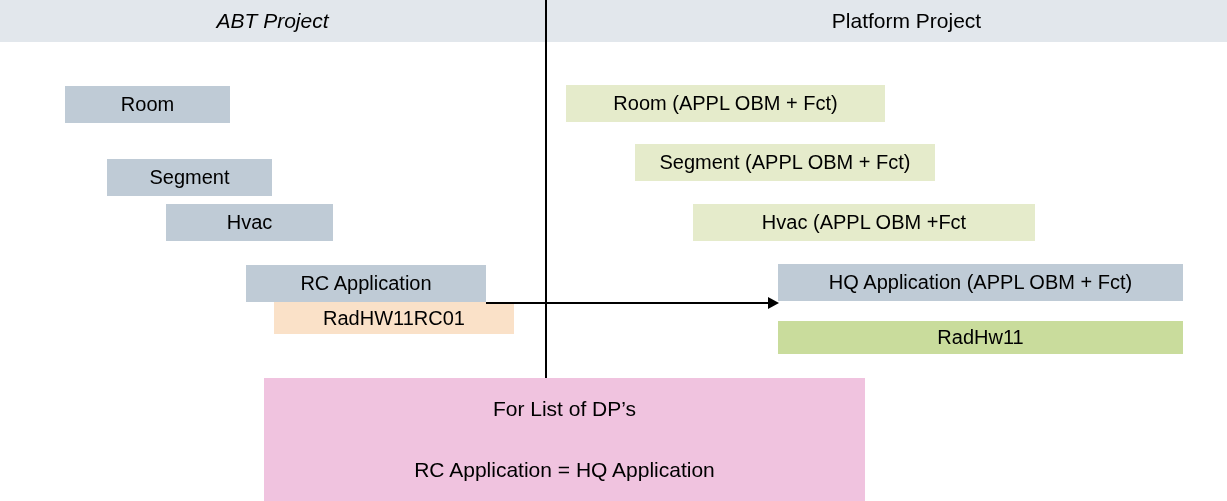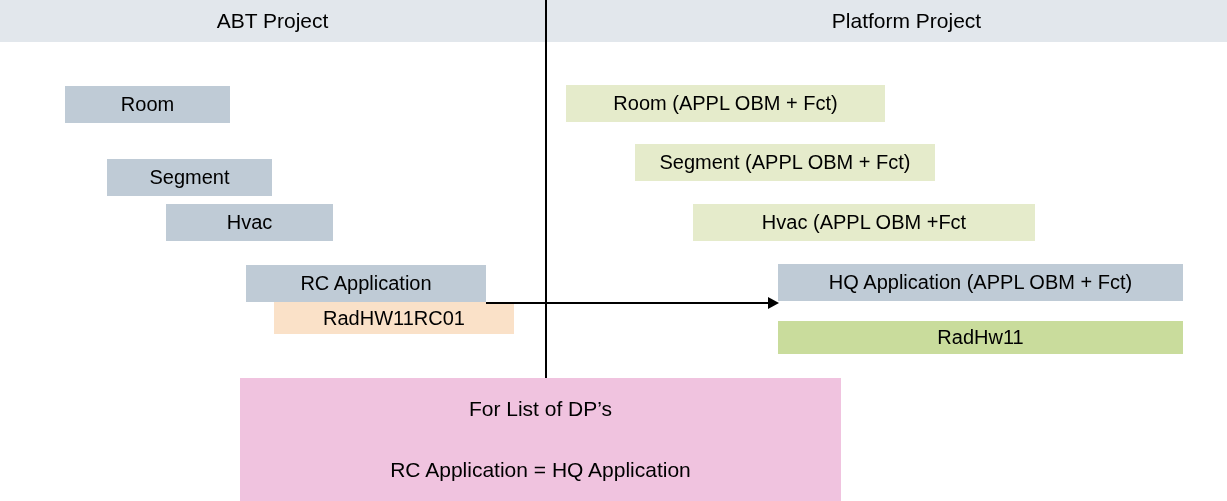--- a/index.html
+++ b/index.html
@@ -29,21 +29,21 @@
   .header-label {
     position: absolute;
     top: 0;
     height: 42px;
     line-height: 42px;
     text-align: center;
     font-size: 21px;
     color: #000000;
     white-space: nowrap;
   }
-  .header-label.left  { left: 0;     width: 545px; }
+  .header-label.left  { left: 0;     width: 545px; font-style: italic; }
   .header-label.right { left: 546px; width: 681px; padding-left: 20px; }
 
   .divider {
     position: absolute;
     left: 545px;
     top: 0;
     width: 2px;
     height: 378px;
     background: #000000;
   }
@@ -119,18 +119,18 @@
 
   <div class="node fill-green" style="left:693px; top:204px; width:342px; height:37px;">Hvac (APPL OBM +Fct</div>
 
   <div class="node fill-blue" style="left:778px; top:264px; width:405px; height:37px;">HQ Application  (APPL OBM + Fct)</div>
 
   <div class="node fill-green2" style="left:778px; top:301px; width:405px; height:33px;margin-top:20px;">RadHw11</div>
 
   <div class="arrow-line" style="left:486px; top:302px; width:285px;"></div>
   <div class="arrow-head" style="left:768px; top:297px;"></div>
 
-  <div class="note fill-pink" style="left:240px; top:378px; width:601px; height:123px;gap:28px;">
+  <div class="note fill-pink" style="left:264px; top:378px; width:601px; height:123px;gap:28px;">
     <span>For List of DP’s</span>
     <span>RC Application = HQ Application</span>
   </div>
 
 </div>
 
 </body></html>

